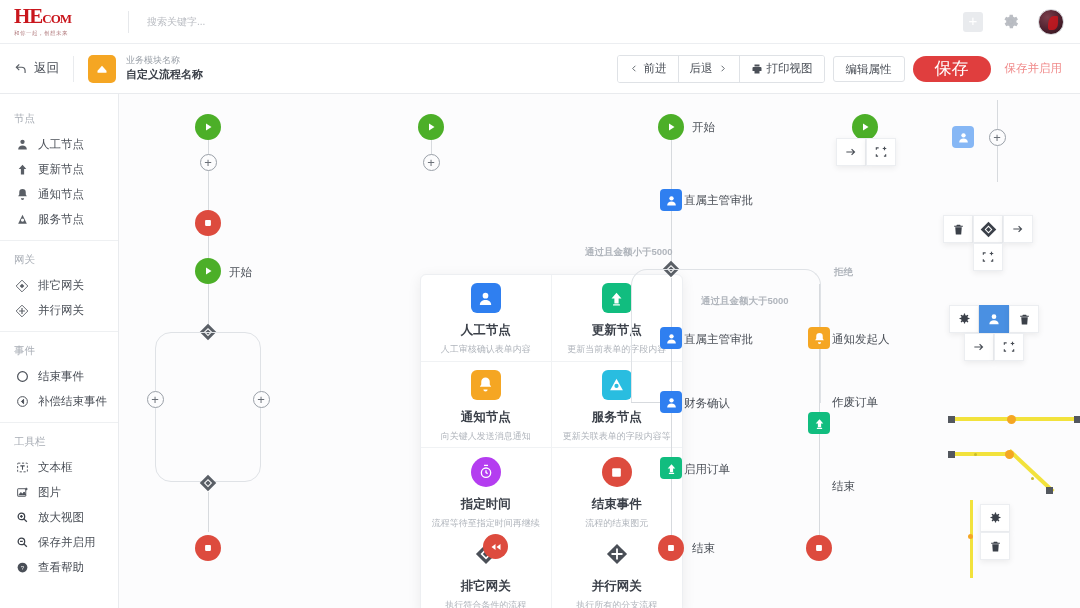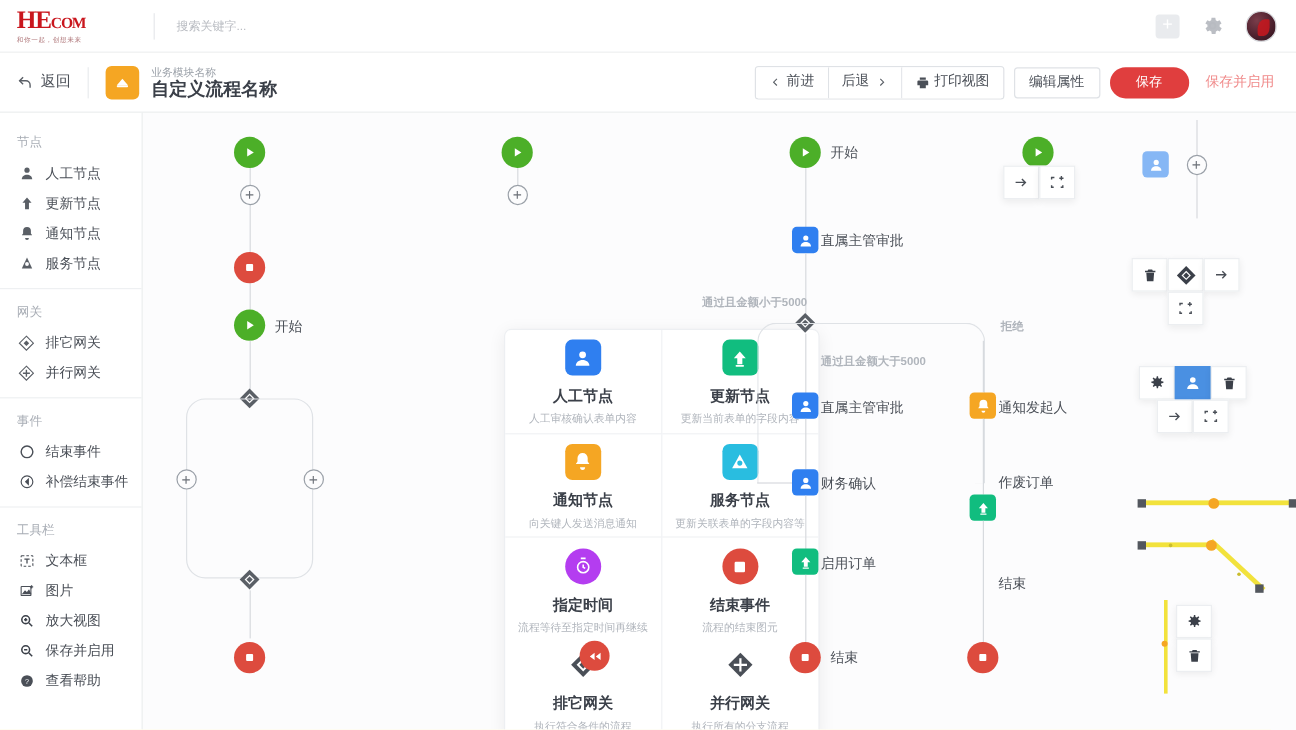--- a/index.html
+++ b/index.html
@@ -1,21 +1,21 @@
 <!DOCTYPE html>
 <html><head>
 <meta charset="utf-8">
 <style>
   * { box-sizing: border-box; margin: 0; padding: 0; }
   html, body {
     width: 1080px; height: 608px;
     font-family: "Liberation Sans", "DejaVu Sans", sans-serif;
     background: #ffffff; overflow: hidden;
   }
-  #app { position: relative; width: 1080px; height: 608px; background:#fef9c3; }
+  #app { position: relative; width: 1080px; height: 608px; background:#84cc16; }
 
   
   .topbar {
     position:absolute; left:0; top:0; width:1080px; height:44px;
     background:#fff; border-bottom:1px solid #eceef1;
     display:flex; align-items:center;
   }
   .logo-wrap { width:120px; padding-left:14px; }
   .logo-main { font-size:21px; font-weight:bold; color:#c9161d; letter-spacing:-1px; line-height:20px; font-family:"Liberation Serif", serif;}
   .logo-main .sm { font-size:13px; }
@@ -44,29 +44,29 @@
     background:#fff; border-bottom:1px solid #e9ebee; display:flex; align-items:center;
   }
   .back-btn { display:flex; align-items:center; gap:6px; padding-left:14px; color:#4a4f57; font-size:12.5px; cursor:pointer;}
   .tb-sep { width:1px; height:26px; background:#e9ebee; margin:0 14px; }
   .mod-icon {
     width:28px; height:28px; border-radius:5px; background:#f5a623;
     display:flex; align-items:center; justify-content:center;
   }
   .mod-txt { margin-left:10px; }
   .mod-sub { font-size:9px; color:#9aa0a8; line-height:11px;}
-  .mod-title { font-size:15px; font-weight:bold; color:#3b4049; line-height:17px;text-align:center;}
+  .mod-title { font-size:11px; font-weight:bold; color:#3b4049; line-height:17px;text-align:center;}
   .tb-right { margin-left:auto; display:flex; align-items:center; padding-right:12px; gap:8px;}
   .btn-group { display:flex; border:1px solid #dfe2e6; border-radius:3px; overflow:hidden; }
   .btn-group > div { padding:0 11px; height:26px; line-height:25px; font-size:11.5px; color:#4a4f57;
        border-right:1px solid #dfe2e6; background:#fff; display:flex; align-items:center; gap:4px; cursor:pointer;}
   .btn-group > div:last-child { border-right:none; }
   .btn-plain { padding:0 12px; height:26px; line-height:25px; font-size:11.5px; color:#4a4f57;
        border:1px solid #dfe2e6; border-radius:3px; background:#fff; cursor:pointer;}
-  .btn-save { padding:0 22px; height:26px; line-height:26px; font-size:11px; color:#fff;
+  .btn-save { padding:0 22px; height:26px; line-height:26px; font-size:17px; color:#fff;
        background:#e03e3e; border-radius:13px; cursor:pointer; }
   .btn-link { font-size:11.5px; color:#f08a8a; padding:0 6px; cursor:pointer;}
 
   
   .sidebar {
     position:absolute; left:0; top:94px; width:119px; height:514px;
     background:#fff; border-right:1px solid #e9ebee; padding-top:6px;
   }
   .side-sec { border-bottom:1px solid #eef0f2; padding:8px 0 8px 0;}
   .side-sec:last-child { border-bottom:none;}
@@ -499,21 +499,21 @@
       <svg width="18" height="18" viewBox="0 0 24 24" fill="#5a5f66">
           <path d="M12 1l11 11-11 11L1 12z"></path>
           <path d="M12 6.5L17.5 12 12 17.5 6.5 12z" fill="#fcfcfd"></path>
           <path d="M12 8.5L15.5 12 12 15.5 8.5 12z" fill="#5a5f66"></path>
         </svg>
     </div>
 
     <div class="branch-box" style="left:512px; top:175px; width:190px; height:134px; border-bottom:none; border-radius:16px 16px 0 0;"></div>
     <div class="hline" style="left:512px; top:308px; width:32px;"></div>
     <div class="elabel" style="left:715px; top:172px;">拒绝</div>
-    <div class="elabel" style="left:565px; top:201px;">通过且金额大于5000</div>
+    <div class="elabel" style="left:582px; top:201px;">通过且金额大于5000</div>
 
     <div class="vline" style="left:551.5px; top:184px; height:50px;"></div>
     <div class="n-sq n-user" style="left:541px; top:233px;">
       <svg width="13" height="13" viewBox="0 0 24 24" fill="#fff">
           <circle cx="12" cy="8" r="4"></circle>
           <path d="M4 21c0-4.4 3.6-7 8-7s8 2.6 8 7z"></path>
         </svg>
     </div>
     <div class="nlabel" style="left:565px; top:238px;">直属主管审批</div>
     <div class="vline" style="left:551.5px; top:255px; height:42px;"></div>

